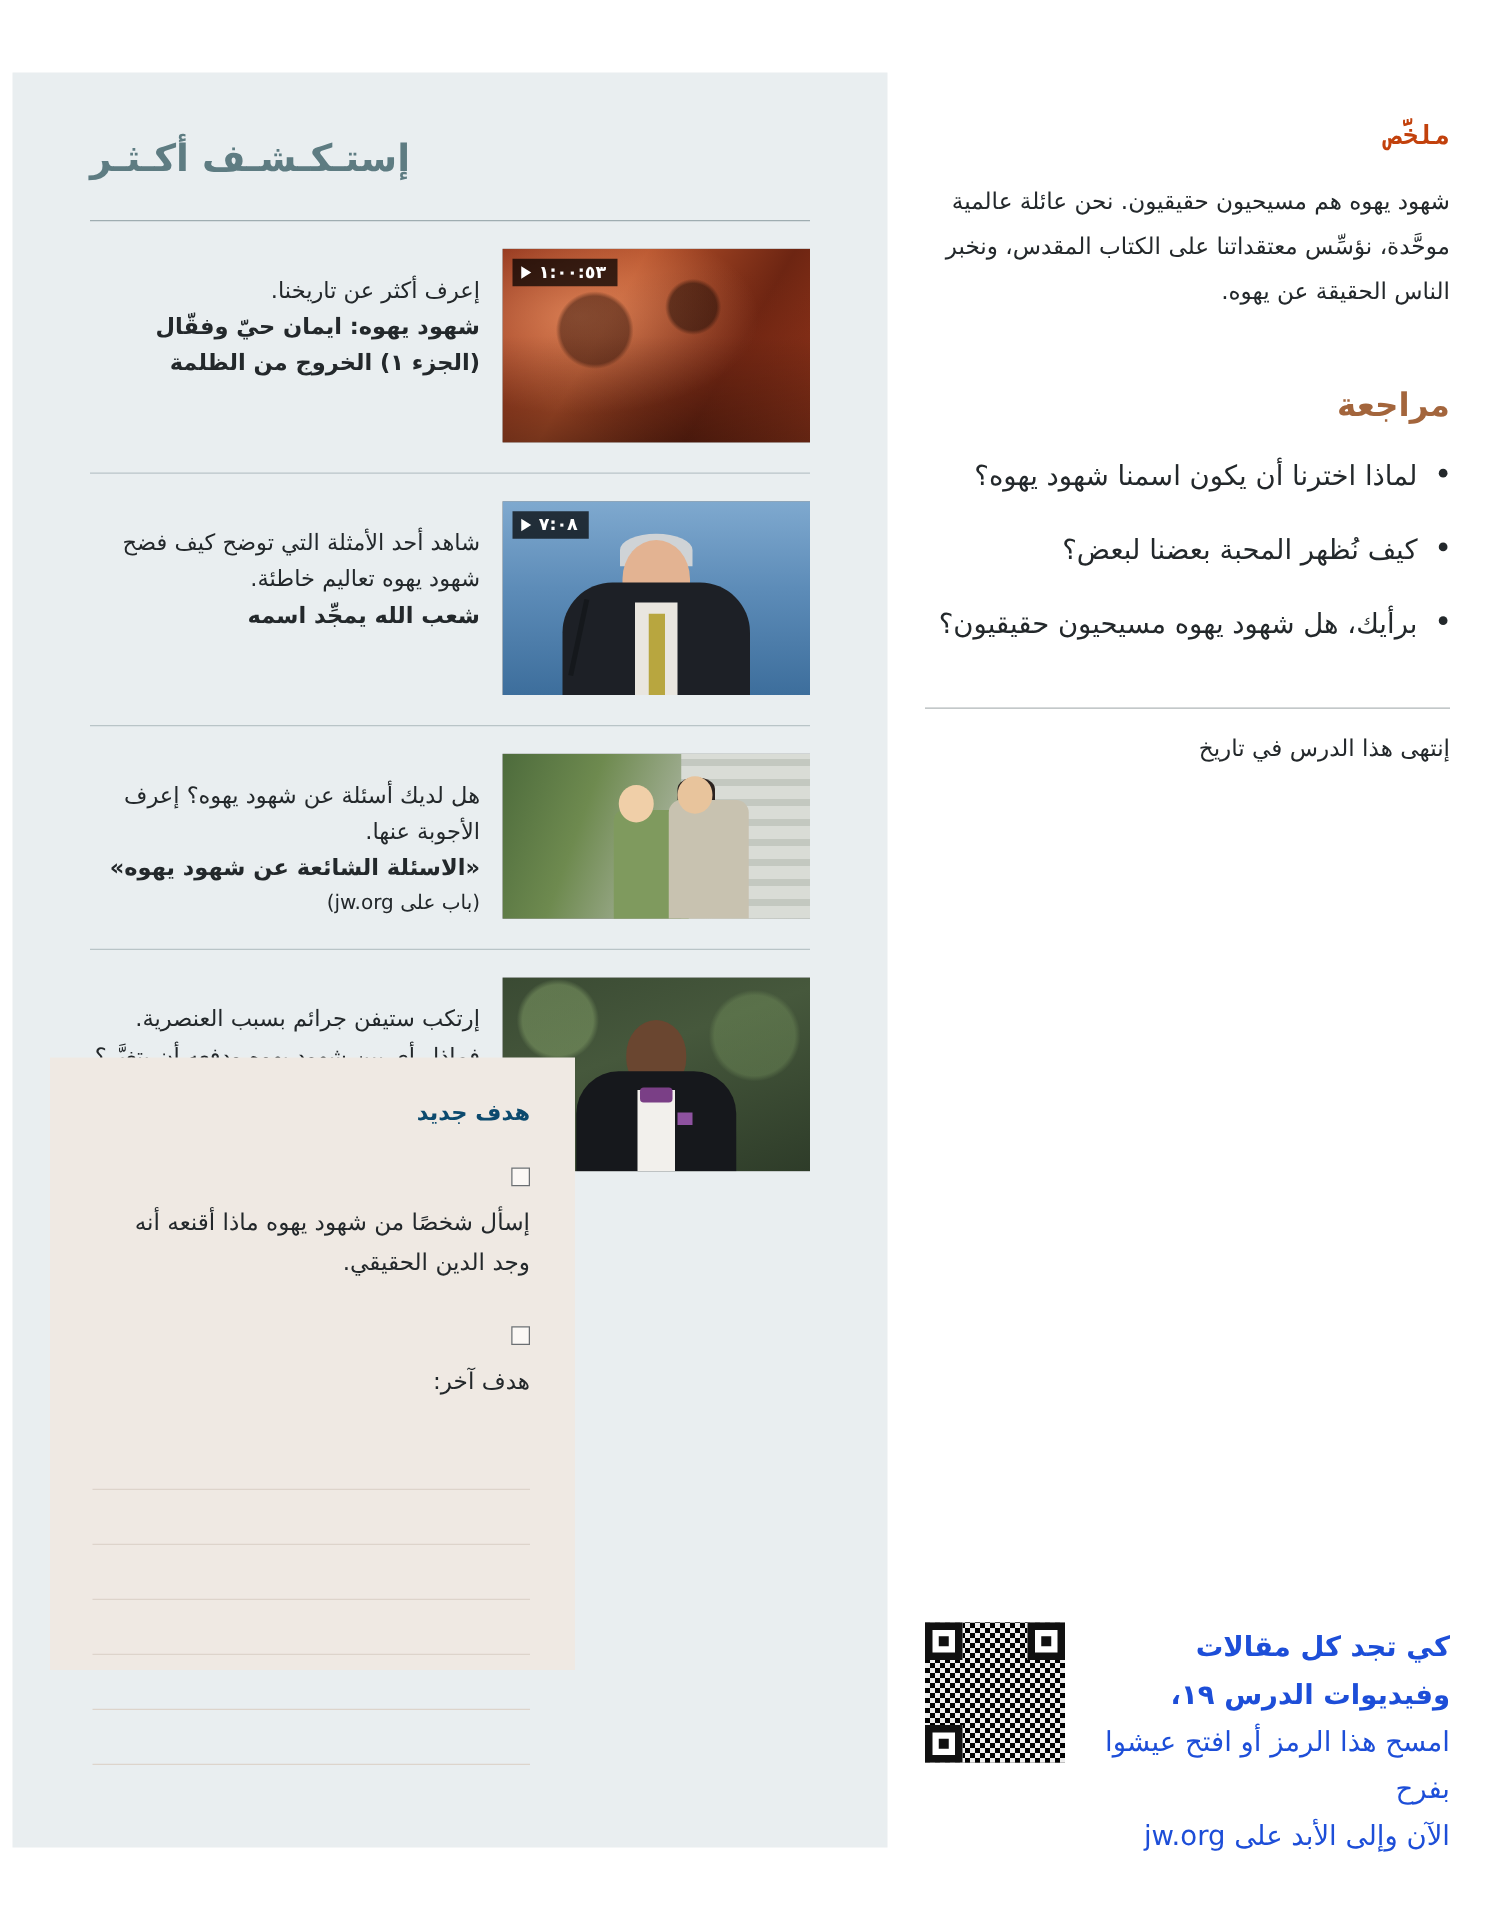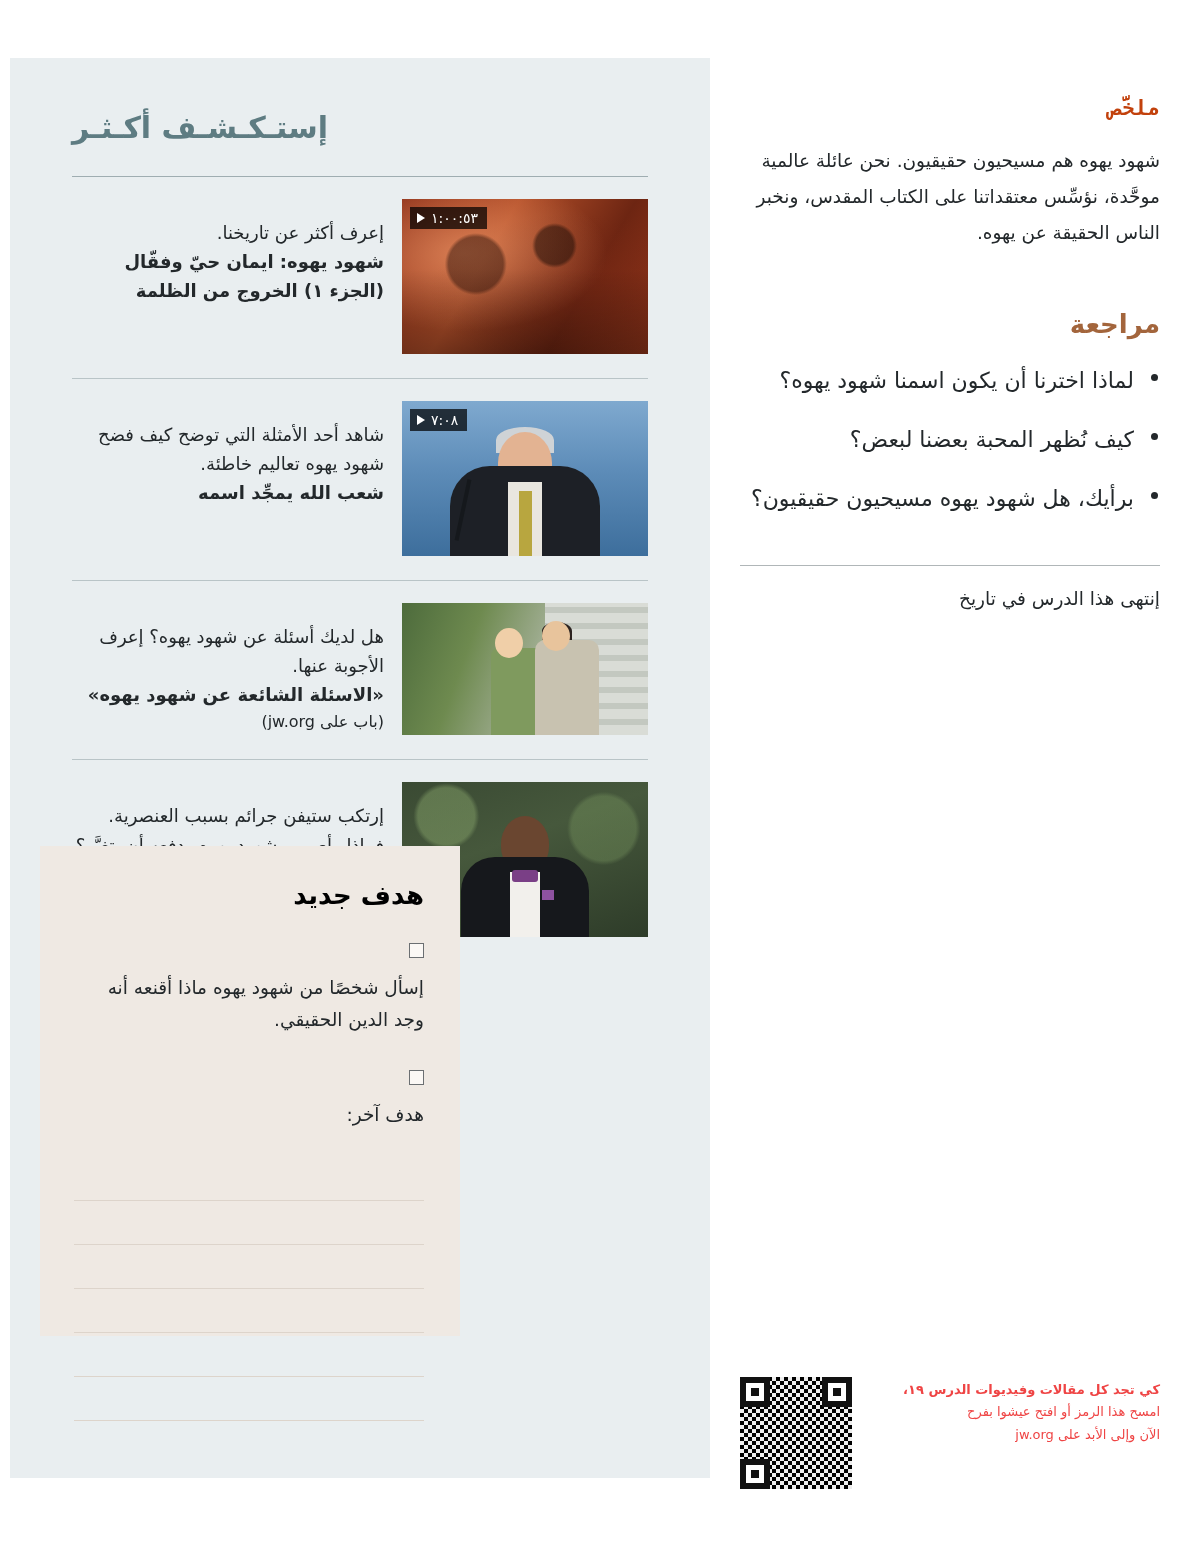--- a/index.html
+++ b/index.html
@@ -55,20 +55,21 @@
     align-items: flex-start;
   }
   .explore-item.first { border-top: 1px solid #9fadb1; }
   .thumb-wrap {
     position: relative;
     flex: 0 0 auto;
     width: 246px;
     height: 139px;
     overflow: hidden;
     background: #888;
+    font-weight: bold;
   }
   .thumb-wrap.tall { height: 155px; }
   .thumb-wrap.short { height: 132px; }
   .badge {
     position: absolute;
     top: 8px;
     left: 8px;
     background: rgba(0,0,0,0.72);
     color: #fff;
     font-size: 14px;
@@ -292,22 +293,22 @@
     top: 846px;
     right: 740px;
     width: 420px;
     height: 490px;
     background: #efe9e3;
     padding: 34px 36px 0 34px;
     direction: rtl;
     text-align: right;
   }
   .h-goal {
-    color: #000000;
-    font-size: 26px;
+    color: #0c4a6e;
+    font-size: 18px;
     font-weight: bold;
     margin: 0 0 26px 0;
   }
   .goal-item {
     display: flex;
     flex-direction: column;
     gap: 14px;
     align-items: flex-start;
     font-size: 18.5px;
     line-height: 1.75;
@@ -337,23 +338,23 @@
     width: 420px;
     direction: rtl;
     text-align: right;
     display: flex;
     flex-direction: row;
     gap: 18px;
     align-items: flex-start;
   }
   .footer-text {
     flex: 1 1 auto;
-    font-size: 13px;
+    font-size: 22px;
     line-height: 1.72;
-    color: #ef4444;
+    color: #1d4ed8;
     padding-top: 2px;
   }
   .footer-text .b { font-weight: bold; }
   .qr {
     flex: 0 0 auto;
     width: 112px; height: 112px;
     background:
       repeating-linear-gradient(90deg, #111 0 4px, #fff 4px 8px),
       repeating-linear-gradient(0deg, #111 0 4px, #fff 4px 8px);
     background-blend-mode: difference;

